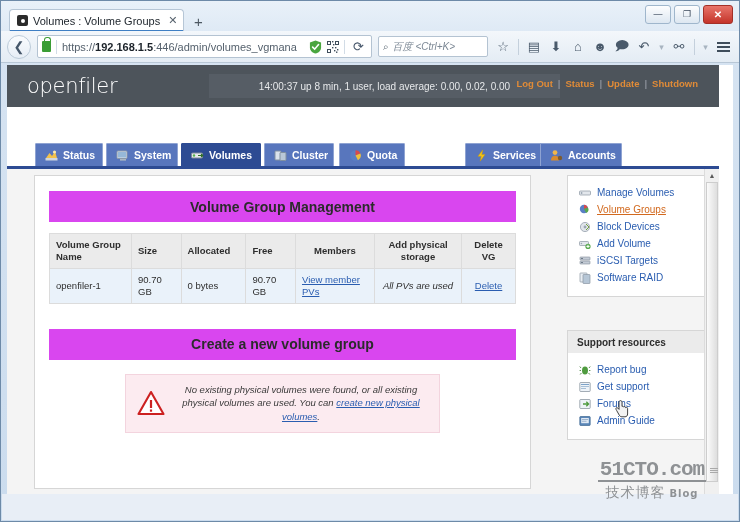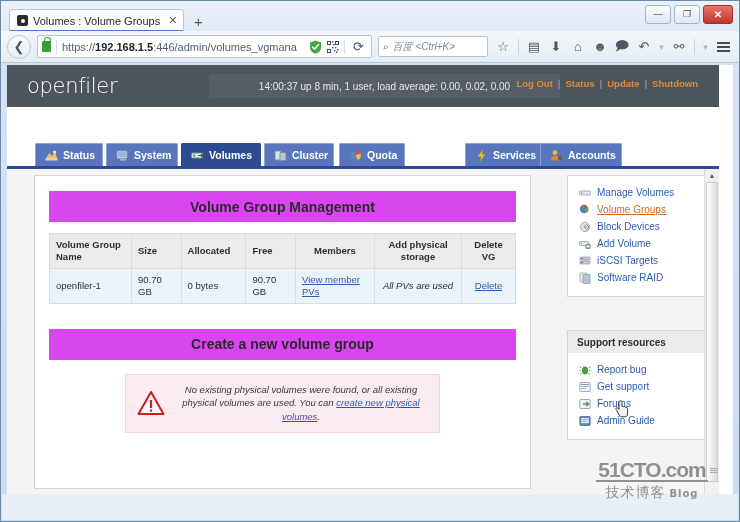--- a/index.html
+++ b/index.html
@@ -220,21 +220,21 @@
 
   
   #cursor{position:absolute;left:608px;top:231px;width:14px;height:19px;z-index:30;}
 
   
   #watermark{
     position:absolute;left:575px;top:458px;width:152px;height:46px;
     text-align:center;z-index:20;pointer-events:none;
   }
   #wm1{
-    font-family:Liberation Sans, sans-serif;font-weight:bold;font-size:21px;
+    font-family:Liberation Mono, monospace;font-weight:bold;font-size:21px;
     color:#8e9194;letter-spacing:-1px;line-height:21px;
     border-bottom:2px solid #8e9194;display:inline-block;padding:0 2px;
   }
   #wm2{
     margin-top:2px;font-size:14px;color:#8e9194;letter-spacing:1px;
     font-family:"DejaVu Sans", sans-serif;
   }
   #wm2 sub{font-size:10px;font-weight:bold;vertical-align:baseline;margin-left:4px;}
 
   

